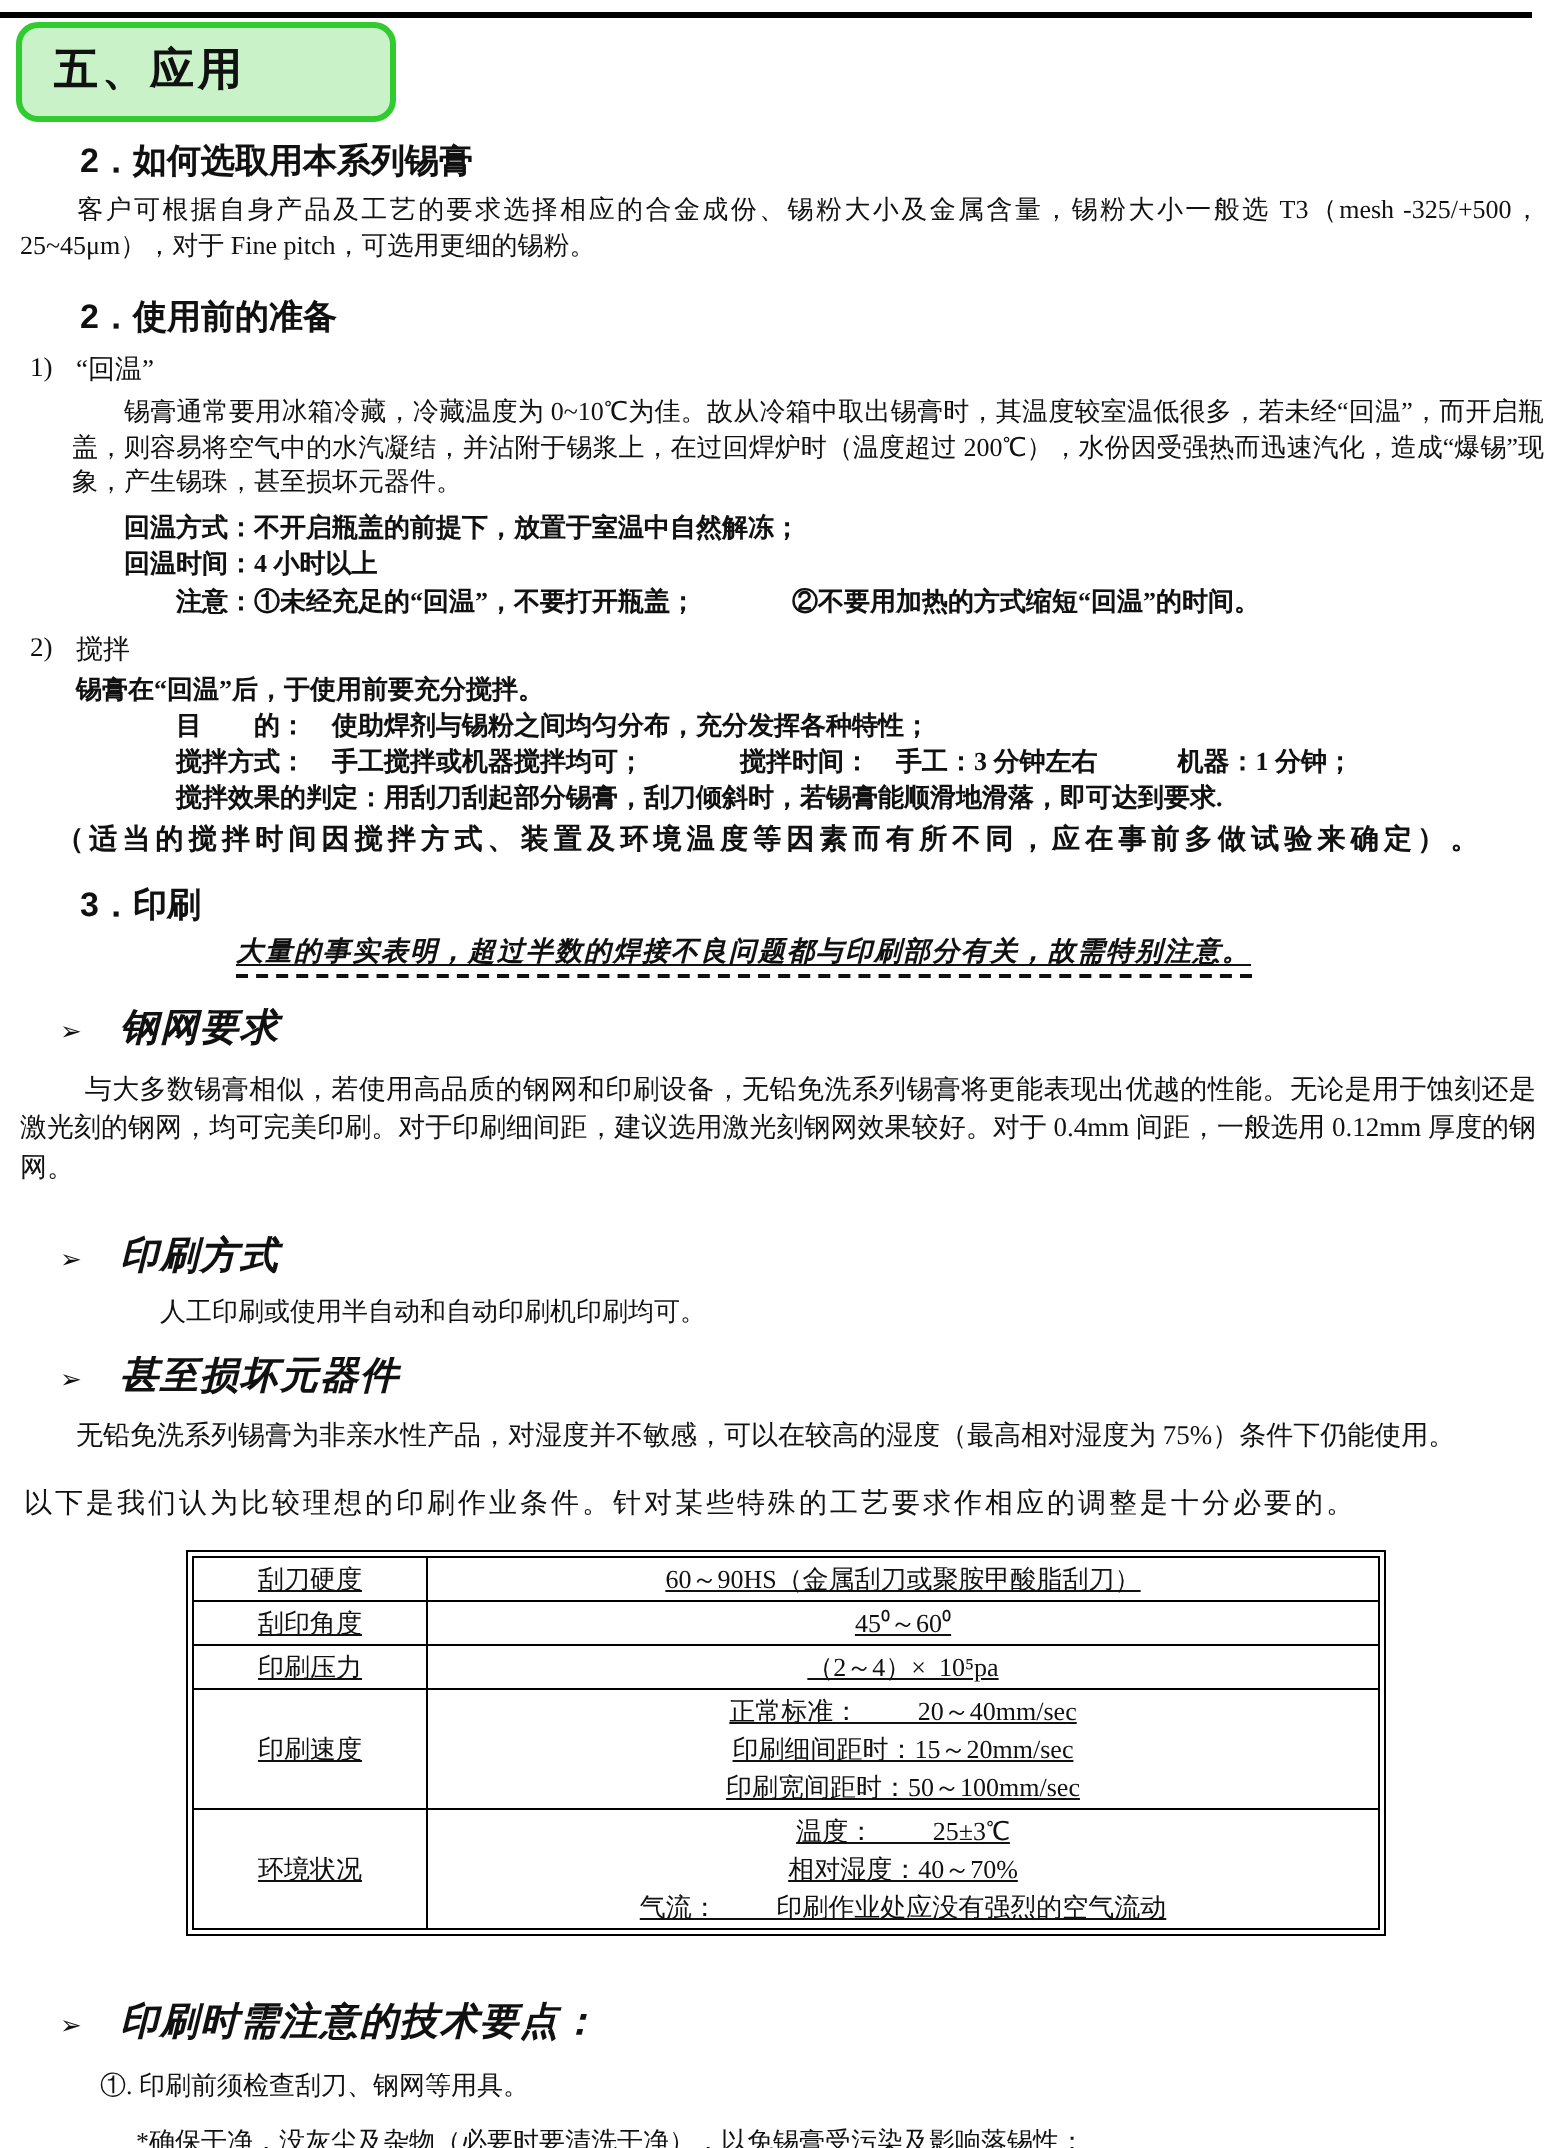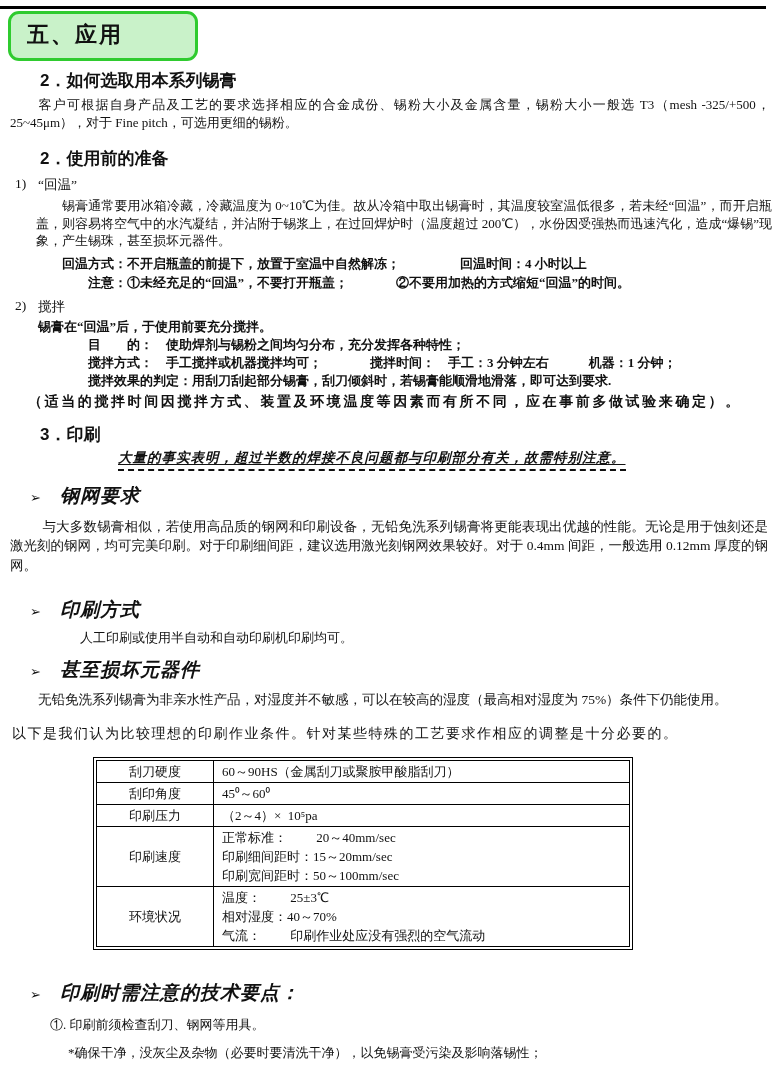--- a/index.html
+++ b/index.html
@@ -29,21 +29,21 @@
   }
   .para { margin:4px 10px 0 10px; text-indent:2.2em; line-height:17.5px; text-align:justify; }
 
   .item-row { margin:6px 0 0 15px; font-size:13.5px; display:flex; }
   .item-row .num { width:23px; }
   .item-para { margin:3px 8px 0 36px; text-indent:2em; line-height:17.5px; text-align:justify; }
 
   .seg-row { display:flex; font-weight:bold; line-height:18px; white-space:nowrap; }
   .m62 { margin-left:62px; } .m88 { margin-left:88px; } .m38 { margin-left:38px; }
   .gap60 { width:60px; } .gap48 { width:48px; } .gap40 { width:40px; }
-  .mt5 { margin-top:5px; } .mt2 { margin-top:2px; } .mt1 { margin-top:1px; }
+  .mt5 { margin-top:5px;flex-direction:column; } .mt2 { margin-top:2px; } .mt1 { margin-top:1px; }
 
   .stir-note {
     margin:3px 0 0 28px; font-weight:bold; font-size:14px;
     letter-spacing:2.6px; white-space:nowrap;
   }
 
   .statement-wrap { margin:3px 0 0 118px; }
   .statement {
     display:inline-block; font-weight:bold; font-style:italic; font-size:13.5px;
     letter-spacing:1px;
@@ -60,28 +60,29 @@
   .bullet-para { margin:8px 12px 0 10px; text-indent:2.4em; line-height:19.5px; font-size:13.5px; text-align:justify; }
   .single-line { margin-left:80px; margin-top:6px; line-height:18px; }
   .cond-line { margin:8px 6px 0 38px; line-height:18px; font-size:13.5px; }
 
   .ideal-line {
     margin:16px 0 0 12px; font-size:14px; letter-spacing:1.5px;
     text-underline-offset:4px; white-space:nowrap;
   }
 
   .tbl-wrap {
-    width:540px; margin:14px 0 0 93px;
+    width:600px; margin:14px 0 0 93px;
     border:1px solid #000; padding:2px; box-sizing:border-box;
     background:#fff;
+    text-decoration:underline;
   }
   table { width:100%; border-collapse:collapse; }
   td { border:1px solid #000; padding:1px 8px; font-size:13px; }
   td.lbl { width:100px; text-align:center; }
-  .cell-line { line-height:19px; white-space:pre-wrap; }
+  .cell-line { line-height:19px; white-space:pre-wrap;text-align:center; }
 
   .tips-bullet { margin-top:30px; }
   .tips-item { margin:10px 0 0 50px; line-height:18px; }
   .tips-sub { margin:10px 0 0 68px; line-height:18px; }
   .tips-sub2 { margin:11px 0 0 68px; line-height:18px; }
 </style>
 </head>
 <body>
 
 <div>

